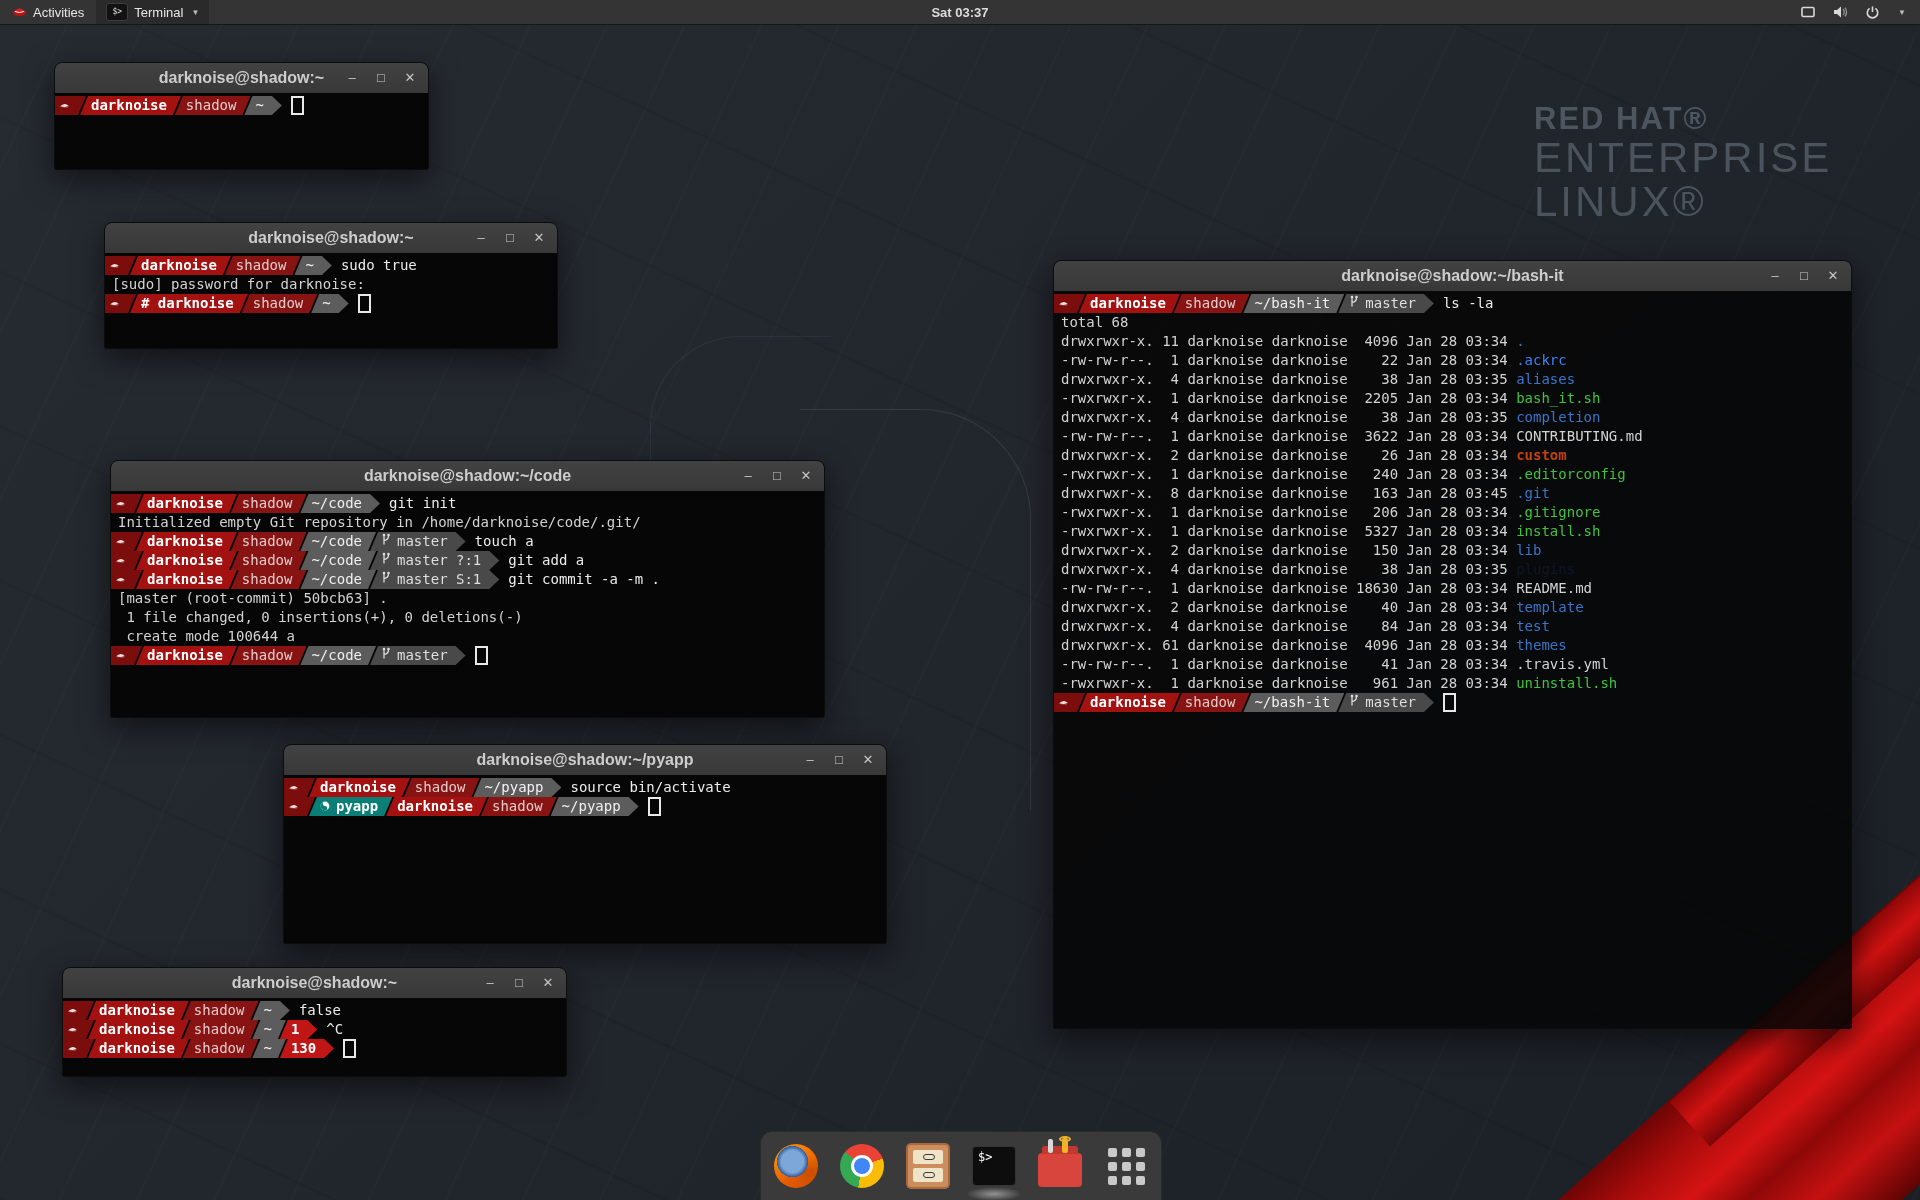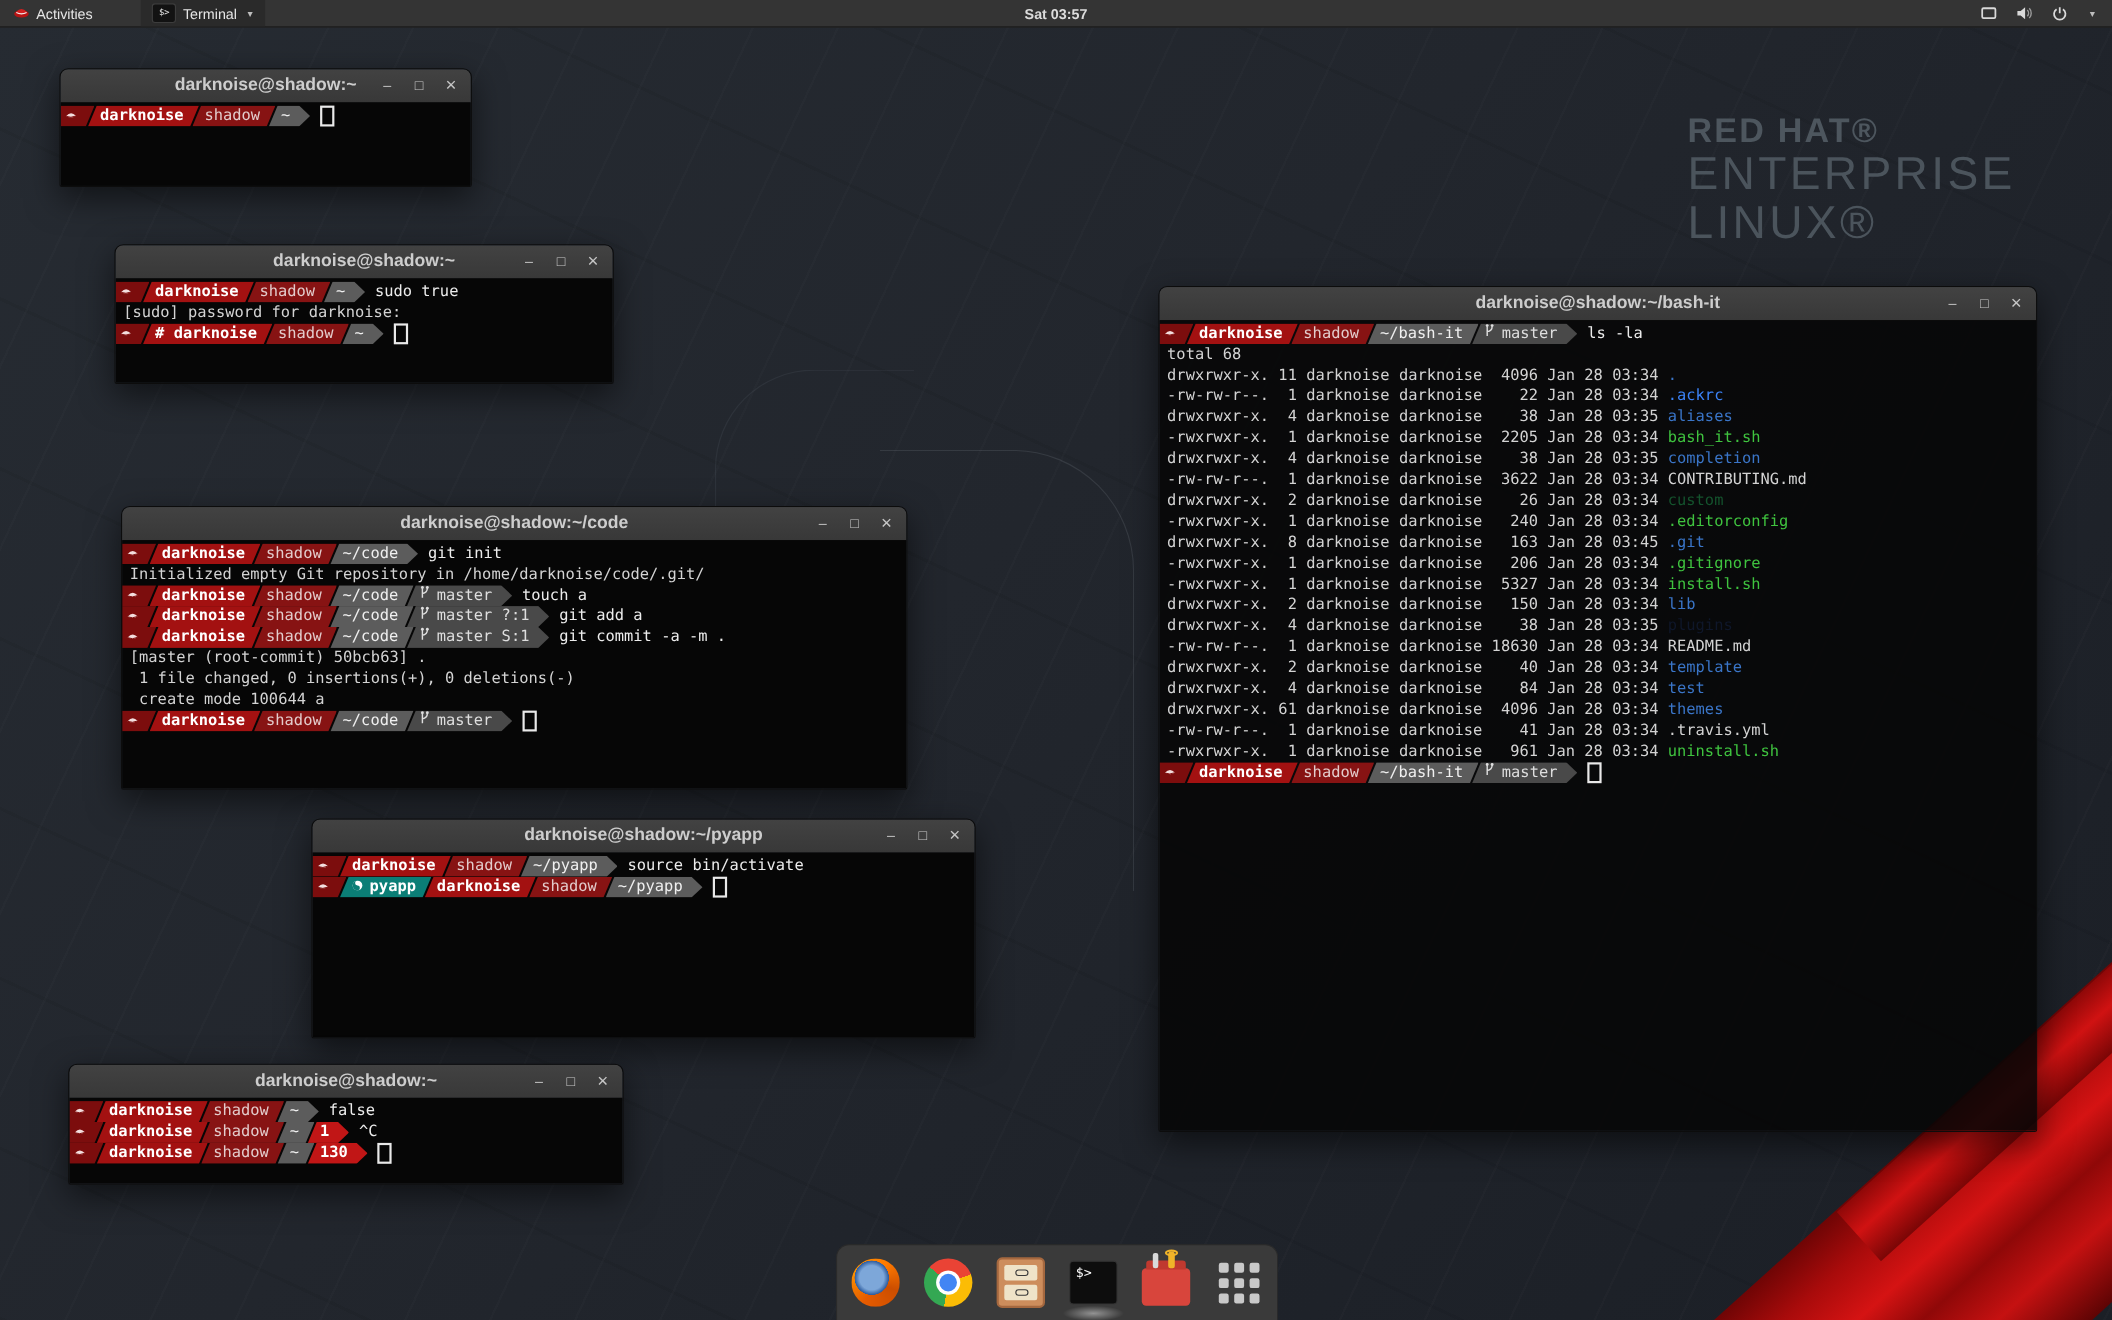--- a/index.html
+++ b/index.html
@@ -21,21 +21,21 @@
   
   .ribbon{position:absolute;inset:0;overflow:hidden;pointer-events:none;}
   .stripe{position:absolute;transform:rotate(-42deg);}
   .stripe.main{width:1200px;height:230px;left:1280px;top:950px;
     background:linear-gradient(to bottom,#6f0505 0%,#a80b0b 18%,#d51313 38%,#8f0808 55%,#c51111 75%,#5e0404 100%);}
   .stripe.upper{width:700px;height:60px;left:1600px;top:860px;
     background:linear-gradient(to bottom,#8f0808 0%,#d01212 45%,#7a0606 100%);}
   
   .topbar{position:absolute;top:0;left:0;width:100%;height:24px;background:#343434;
     border-bottom:1px solid #161616;display:flex;align-items:center;color:#e6e6e6;font-size:13px;z-index:300;}
-  .tb-left{display:flex;align-items:center;height:100%;gap:32px;}
+  .tb-left{display:flex;align-items:center;height:100%;}
   .tb-activities{display:flex;align-items:center;gap:6px;padding:0 12px;height:100%;cursor:default;}
   .tb-appmenu{display:flex;align-items:center;gap:6px;padding:0 10px;height:100%;background:#2a2a2a;}
   .mini-term{width:20px;height:16px;background:#121212;border:1px solid #3d3d3d;border-radius:3px;
     color:#e8e8e8;font-family:"DejaVu Sans Mono",monospace;font-size:8px;line-height:15px;text-align:center;}
   .tb-caret{font-size:8px;color:#bdbdbd;margin-left:2px;}
   .tb-clock{position:absolute;left:0;right:0;text-align:center;font-weight:bold;color:#dcdcdc;pointer-events:none;}
   .tb-right{margin-left:auto;display:flex;align-items:center;gap:16px;padding-right:14px;height:100%;z-index:2;}
   .tb-right svg{display:block;}
   
   .logo{position:absolute;left:1534px;top:102px;color:#4d565e;user-select:none;}
@@ -124,21 +124,21 @@
           </svg>
       </span>
       <span>Activities</span>
     </div>
     <div class="tb-appmenu">
       <span class="mini-term">$&gt;</span>
       <span>Terminal</span>
       <span class="tb-caret">▼</span>
     </div>
   </div>
-  <div class="tb-clock">Sat 03:57</div>
+  <div class="tb-clock">Sat 03:37</div>
   <div class="tb-right">
     <span>
       <svg width="16" height="14" viewBox="0 0 16 14">
           <rect x="2" y="2.5" width="12" height="9" rx="1.2" fill="none" stroke="#d9d9d9" stroke-width="1.6"></rect>
         </svg>
     </span>
     <span>
       <svg width="17" height="14" viewBox="0 0 17 14">
           <path d="M2 5h3l4-3.4v10.8L5 9H2z" fill="#d9d9d9"></path>
           <path d="M11 4.2a4 4 0 0 1 0 5.6M12.8 2.6a6.4 6.4 0 0 1 0 8.8" stroke="#9a9a9a" stroke-width="1.3" fill="none"></path>
@@ -309,21 +309,21 @@
                 <circle cx="3" cy="2" r="1.3" fill="#dedede"></circle>
                 <circle cx="7.5" cy="2" r="1.3" fill="#dedede"></circle>
               </svg></span><span>master</span></span><span class="cmd">ls -la</span></div>
         <div class="line"><span class="out">total 68</span></div>
         <div class="line"><span class="out">drwxrwxr-x. 11 darknoise darknoise  4096 Jan 28 03:34 </span><span class="fname" style="color: rgb(58, 117, 200);">.</span></div>
         <div class="line"><span class="out">-rw-rw-r--.  1 darknoise darknoise    22 Jan 28 03:34 </span><span class="fname" style="color: #3b82f6;">.ackrc</span></div>
         <div class="line"><span class="out">drwxrwxr-x.  4 darknoise darknoise    38 Jan 28 03:35 </span><span class="fname" style="color: rgb(58, 117, 200);">aliases</span></div>
         <div class="line"><span class="out">-rwxrwxr-x.  1 darknoise darknoise  2205 Jan 28 03:34 </span><span class="fname" style="color: rgb(63, 195, 63); text-align: right;">bash_it.sh</span></div>
         <div class="line"><span class="out">drwxrwxr-x.  4 darknoise darknoise    38 Jan 28 03:35 </span><span class="fname" style="color: rgb(58, 117, 200);">completion</span></div>
         <div class="line"><span class="out">-rw-rw-r--.  1 darknoise darknoise  3622 Jan 28 03:34 </span><span class="fname" style="color: rgb(211, 211, 211);">CONTRIBUTING.md</span></div>
-        <div class="line"><span class="out">drwxrwxr-x.  2 darknoise darknoise    26 Jan 28 03:34 </span><span class="fname" style="color: #14532d;">custom</span></div>
+        <div class="line"><span class="out">drwxrwxr-x.  2 darknoise darknoise    26 Jan 28 03:34 </span><span class="fname" style="color: #c2410c; font-weight: bold;">custom</span></div>
         <div class="line"><span class="out">-rwxrwxr-x.  1 darknoise darknoise   240 Jan 28 03:34 </span><span class="fname" style="color: rgb(63, 195, 63);">.editorconfig</span></div>
         <div class="line"><span class="out">drwxrwxr-x.  8 darknoise darknoise   163 Jan 28 03:45 </span><span class="fname" style="color: rgb(58, 117, 200);">.git</span></div>
         <div class="line"><span class="out">-rwxrwxr-x.  1 darknoise darknoise   206 Jan 28 03:34 </span><span class="fname" style="color: rgb(63, 195, 63);">.gitignore</span></div>
         <div class="line"><span class="out">-rwxrwxr-x.  1 darknoise darknoise  5327 Jan 28 03:34 </span><span class="fname" style="color: rgb(63, 195, 63);">install.sh</span></div>
         <div class="line"><span class="out">drwxrwxr-x.  2 darknoise darknoise   150 Jan 28 03:34 </span><span class="fname" style="color: rgb(58, 117, 200);">lib</span></div>
         <div class="line"><span class="out">drwxrwxr-x.  4 darknoise darknoise    38 Jan 28 03:35 </span><span class="fname" style="color: #0f172a;">plugins</span></div>
         <div class="line"><span class="out">-rw-rw-r--.  1 darknoise darknoise 18630 Jan 28 03:34 </span><span class="fname" style="color: rgb(211, 211, 211);">README.md</span></div>
         <div class="line"><span class="out">drwxrwxr-x.  2 darknoise darknoise    40 Jan 28 03:34 </span><span class="fname" style="color: rgb(58, 117, 200);">template</span></div>
         <div class="line"><span class="out">drwxrwxr-x.  4 darknoise darknoise    84 Jan 28 03:34 </span><span class="fname" style="color: rgb(58, 117, 200);">test</span></div>
         <div class="line"><span class="out">drwxrwxr-x. 61 darknoise darknoise  4096 Jan 28 03:34 </span><span class="fname" style="color: rgb(58, 117, 200);">themes</span></div>

